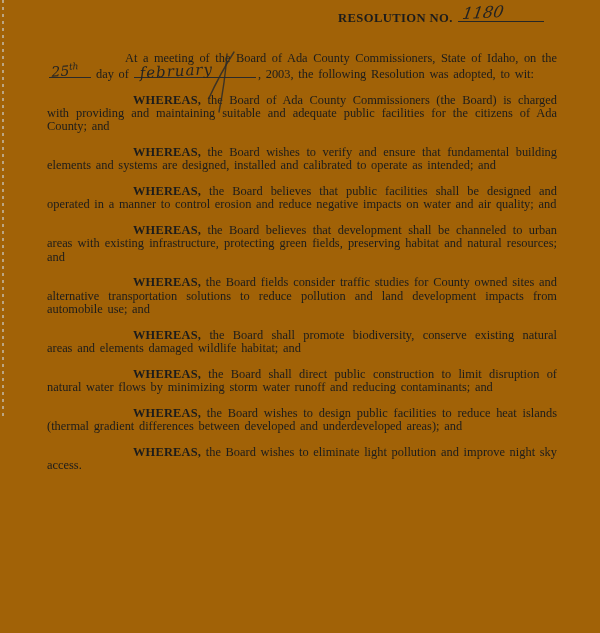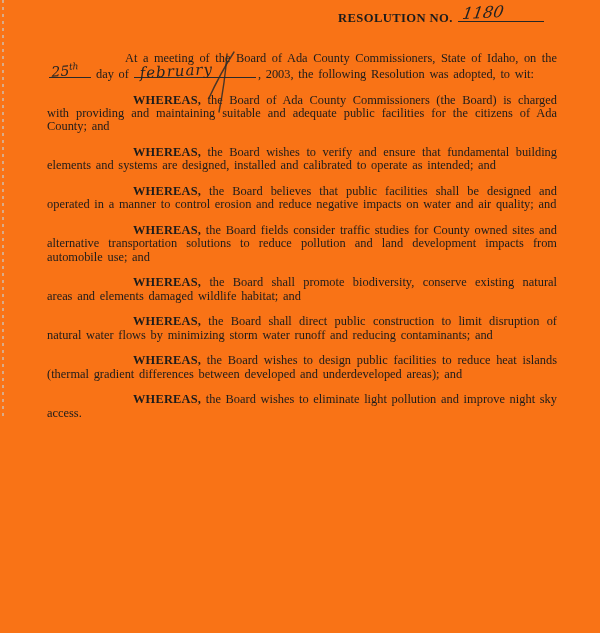--- a/index.html
+++ b/index.html
@@ -1,19 +1,19 @@
 <!DOCTYPE html>
 <html><head>
 <meta charset="utf-8">
 <style>
   html,body{margin:0;padding:0;background:#e9e9e9;}
   .page{
     position:relative;
     width:600px;height:633px;
-    background:#f97316;
+    background:#a16207;
     overflow:hidden;
     font-family:"Liberation Serif", serif;
     color:#1c1c1c;
   }
   
   .scan-edge{
     position:absolute;left:2px;top:0;width:2px;height:420px;
     background:repeating-linear-gradient(
       to bottom,#c9c9c5 0px,#c9c9c5 3px,transparent 3px,transparent 7px);
     opacity:.65;
@@ -86,20 +86,21 @@
       <div class="intro-l1">At a meeting of the Board of Ada County Commissioners, State of Idaho, on the</div>
       <div class="intro-l2">
         <span class="hw-day"><span class="hw"><span>25</span><sup>th</sup></span></span><span>day of</span><span class="hw-month"><span class="hw">february</span></span><span>, 2003, the following Resolution was adopted, to wit:</span>
       </div>
     </div>
 
     <div id="paragraphs">
         <p class="para"><b>WHEREAS,</b><span> the Board of Ada County Commissioners (the Board) is charged with providing and maintaining suitable and adequate public facilities for the citizens of Ada County; and</span></p>
         <p class="para"><b>WHEREAS,</b><span> the Board wishes to verify and ensure that fundamental building elements and systems are designed, installed and calibrated to operate as intended; and</span></p>
         <p class="para"><b>WHEREAS,</b><span> the Board believes that public facilities shall be designed and operated in a manner to control erosion and reduce negative impacts on water and air quality; and</span></p>
+        <p class="para"><b>WHEREAS,</b><span> the Board believes that development shall be channeled to urban areas with existing infrastructure, protecting green fields, preserving habitat and natural resources; and</span></p>
         <p class="para"><b>WHEREAS,</b><span> the Board fields consider traffic studies for County owned sites and alternative transportation solutions to reduce pollution and land development impacts from automobile use; and</span></p>
         <p class="para"><b>WHEREAS,</b><span> the Board shall promote biodiversity, conserve existing natural areas and elements damaged wildlife habitat; and</span></p>
         <p class="para"><b>WHEREAS,</b><span> the Board shall direct public construction to limit disruption of natural water flows by minimizing storm water runoff and reducing contaminants; and</span></p>
         <p class="para"><b>WHEREAS,</b><span> the Board wishes to design public facilities to reduce heat islands (thermal gradient differences between developed and underdeveloped areas); and</span></p>
         <p class="para"><b>WHEREAS,</b><span> the Board wishes to eliminate light pollution and improve night sky access.</span></p>
       </div>
 
   </div>
 
   <svg class="pen-mark" viewBox="0 0 600 633" xmlns="http://www.w3.org/2000/svg">

